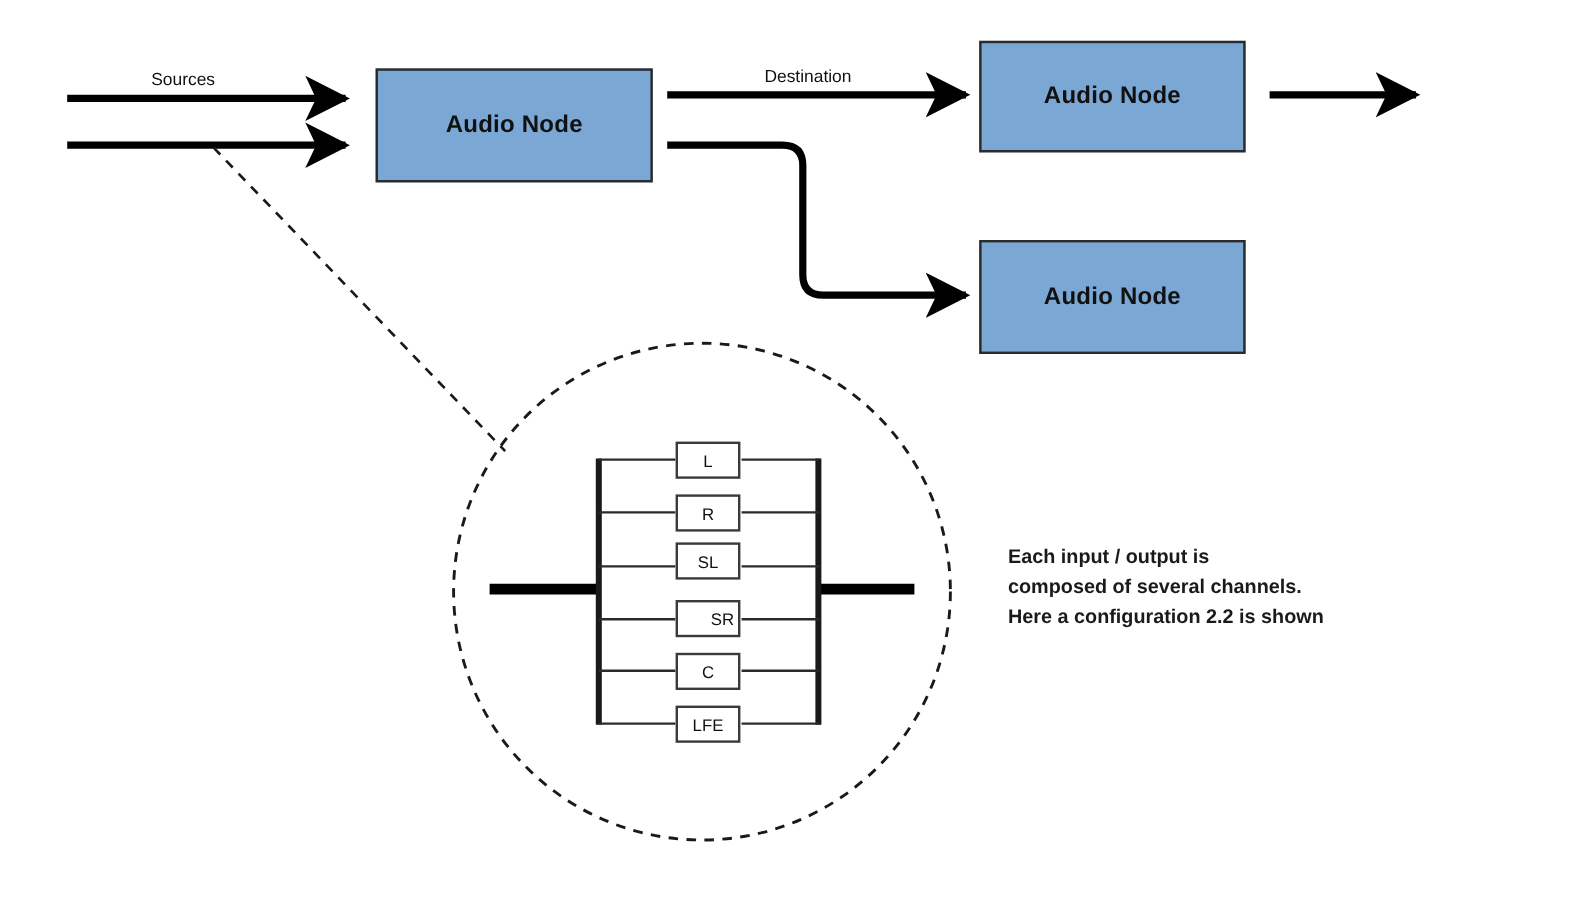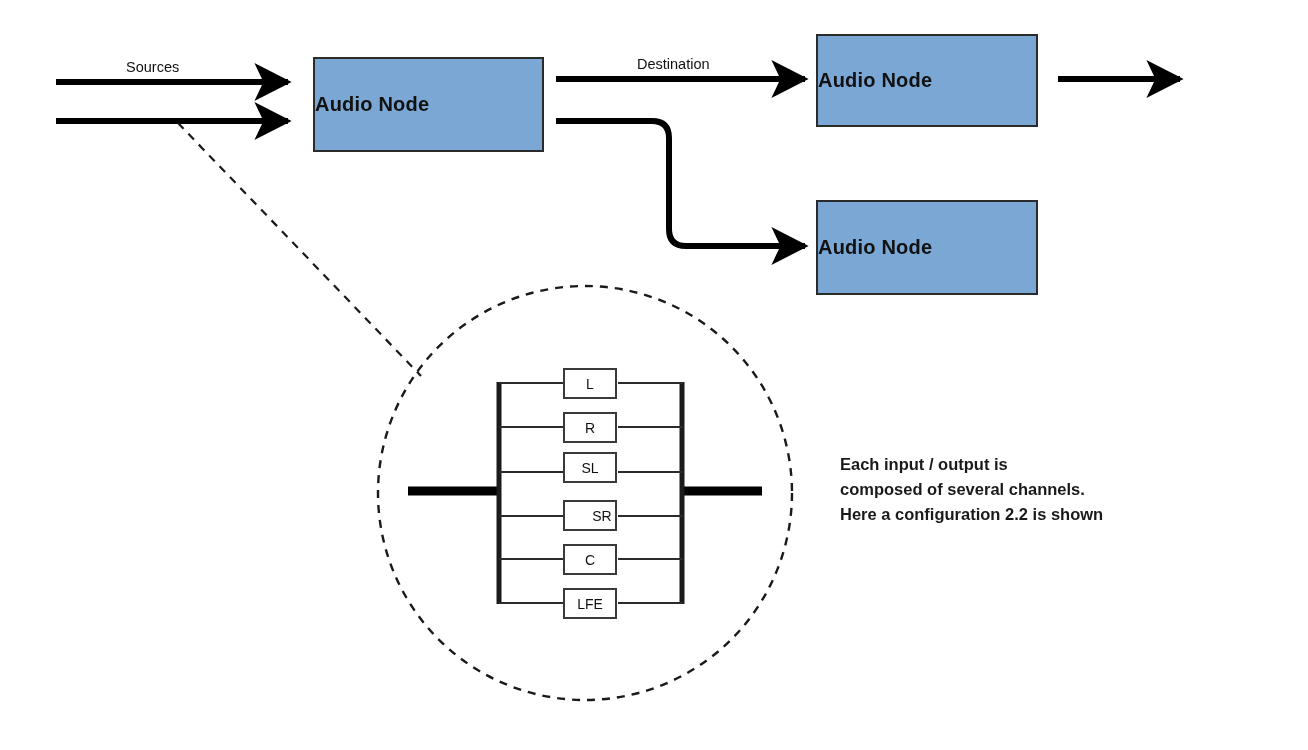--- a/index.html
+++ b/index.html
@@ -28,21 +28,21 @@
     height: 750px;
   }
   
   .node-box {
     position: absolute;
     box-sizing: border-box;
     background: #7BA7D4;
     border: 2px solid #2b2b2b;
     display: flex;
     align-items: center;
-    justify-content: flex-start;
+    justify-content: center;
   }
   .node-label {
     font-family: "Liberation Sans", sans-serif;
     font-weight: bold;
     font-size: 20px;
     color: #111111;
     letter-spacing: 0.2px;
     white-space: nowrap;
   }
   #node-source    { left: 313px; top: 57px;  width: 231px; height: 95px; }

